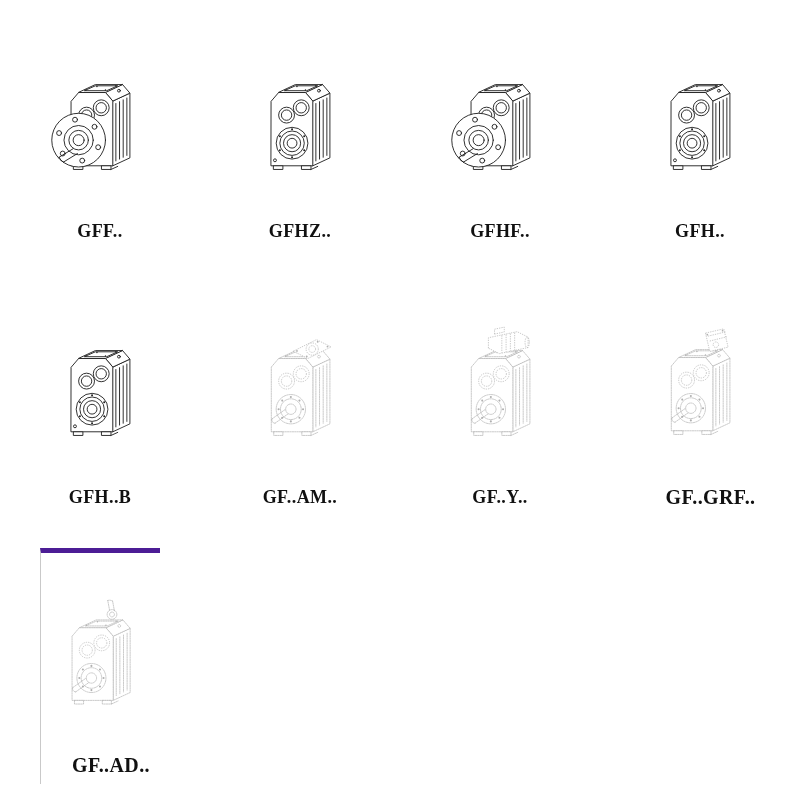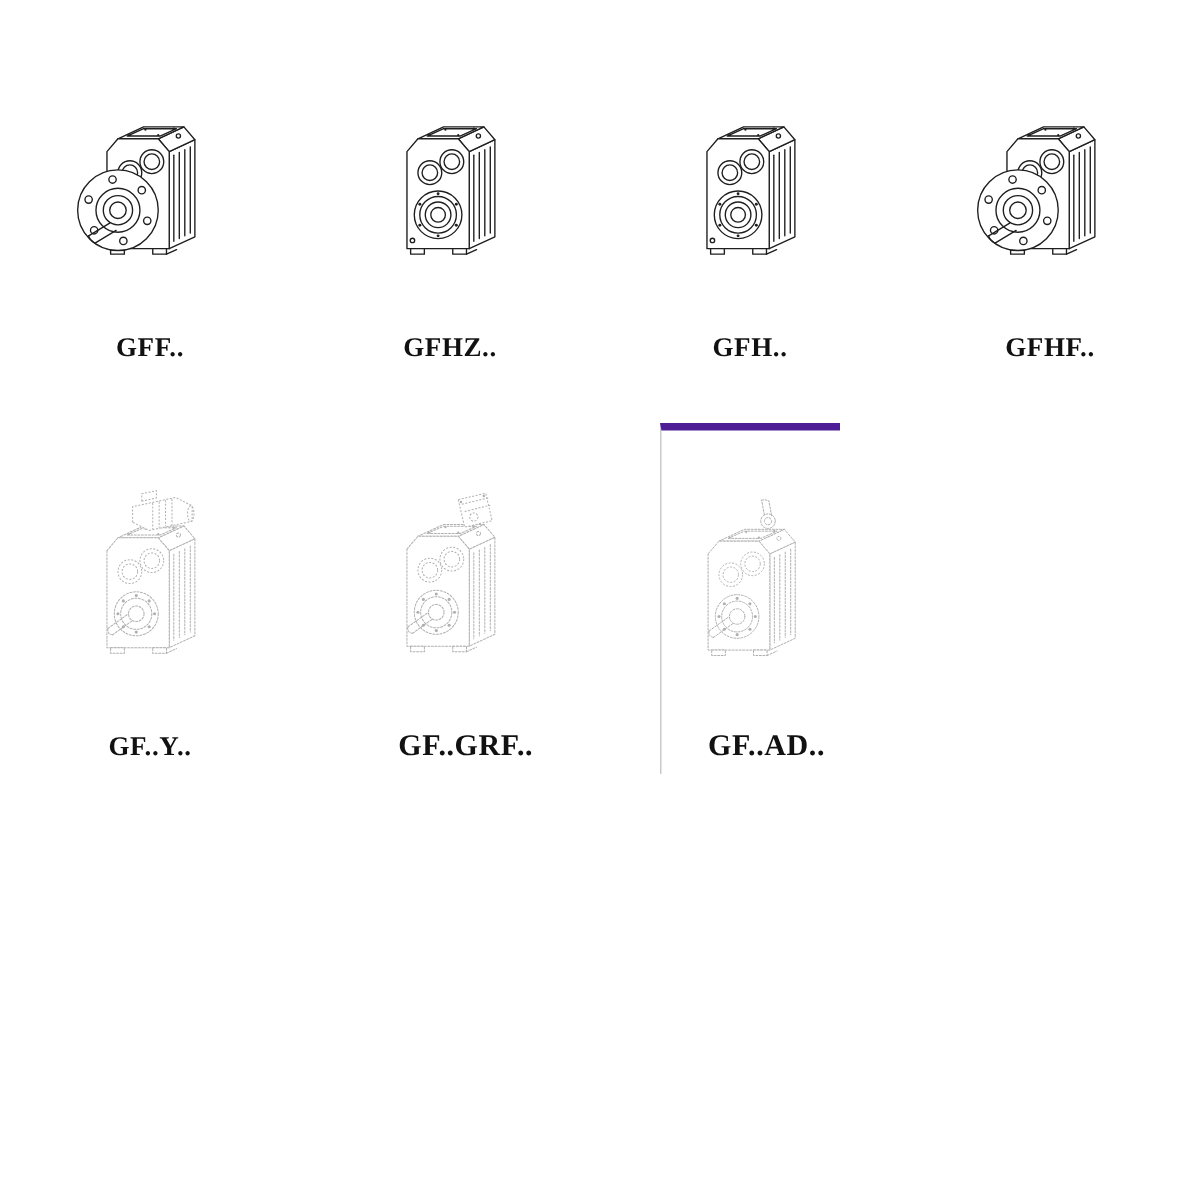--- a/index.html
+++ b/index.html
@@ -195,38 +195,59 @@
       </svg>
     </div>
     <figcaption class="caption">GFHZ..</figcaption>
   </figure>
 
   <figure class="cell">
     <div class="art">
       <svg class="drawing solid" viewBox="-10 -6 190 210">
         <use href="#g-housing"></use>
           <use href="#g-topcircles"></use>
+          <use href="#g-flangedisc"></use>
+      </svg>
+    </div>
+    <figcaption class="caption">GFHF..</figcaption>
+  </figure>
+
+  <figure class="cell">
+    <div class="art">
+      <svg class="drawing solid" viewBox="-10 -6 190 210">
+        <use href="#g-housing"></use>
+          <use href="#g-topcircles"></use>
           <use href="#g-mainbore"></use>
       </svg>
     </div>
     <figcaption class="caption">GFH..</figcaption>
   </figure>
 
   <figure class="cell">
     <div class="art">
       <svg class="drawing solid" viewBox="-10 -6 190 210">
         <use href="#g-housing"></use>
           <use href="#g-topcircles"></use>
-          <use href="#g-flangedisc"></use>
-      </svg>
-    </div>
-    <figcaption class="caption">GFHF..</figcaption>
-  </figure>
-
-
+          <use href="#g-mainbore"></use>
+      </svg>
+    </div>
+    <figcaption class="caption">GFH..B</figcaption>
+  </figure>
+
+  <figure class="cell">
+    <div class="art">
+      <svg class="drawing phantom" viewBox="-10 -6 190 210">
+        <use href="#g-housing"></use>
+          <use href="#g-topcircles"></use>
+          <use href="#g-outflange"></use>
+          <use href="#g-am"></use>
+      </svg>
+    </div>
+    <figcaption class="caption">GF..AM..</figcaption>
+  </figure>
 
   <figure class="cell">
     <div class="art">
       <svg class="drawing phantom" viewBox="-10 -6 190 210">
         <use href="#g-housing"></use>
           <use href="#g-topcircles"></use>
           <use href="#g-outflange"></use>
           <use href="#g-motor"></use>
       </svg>
     </div>

